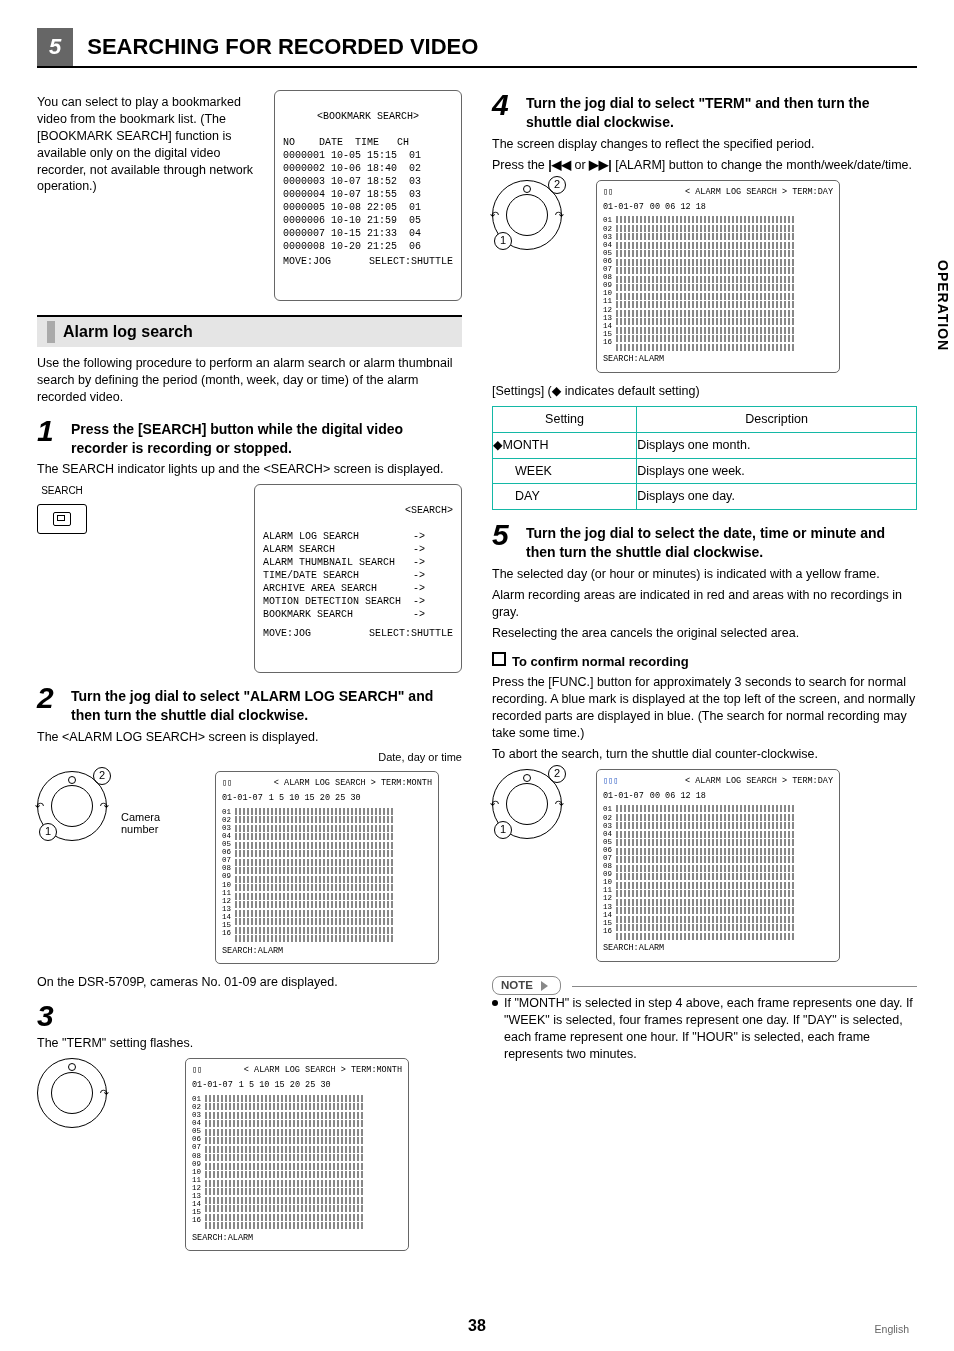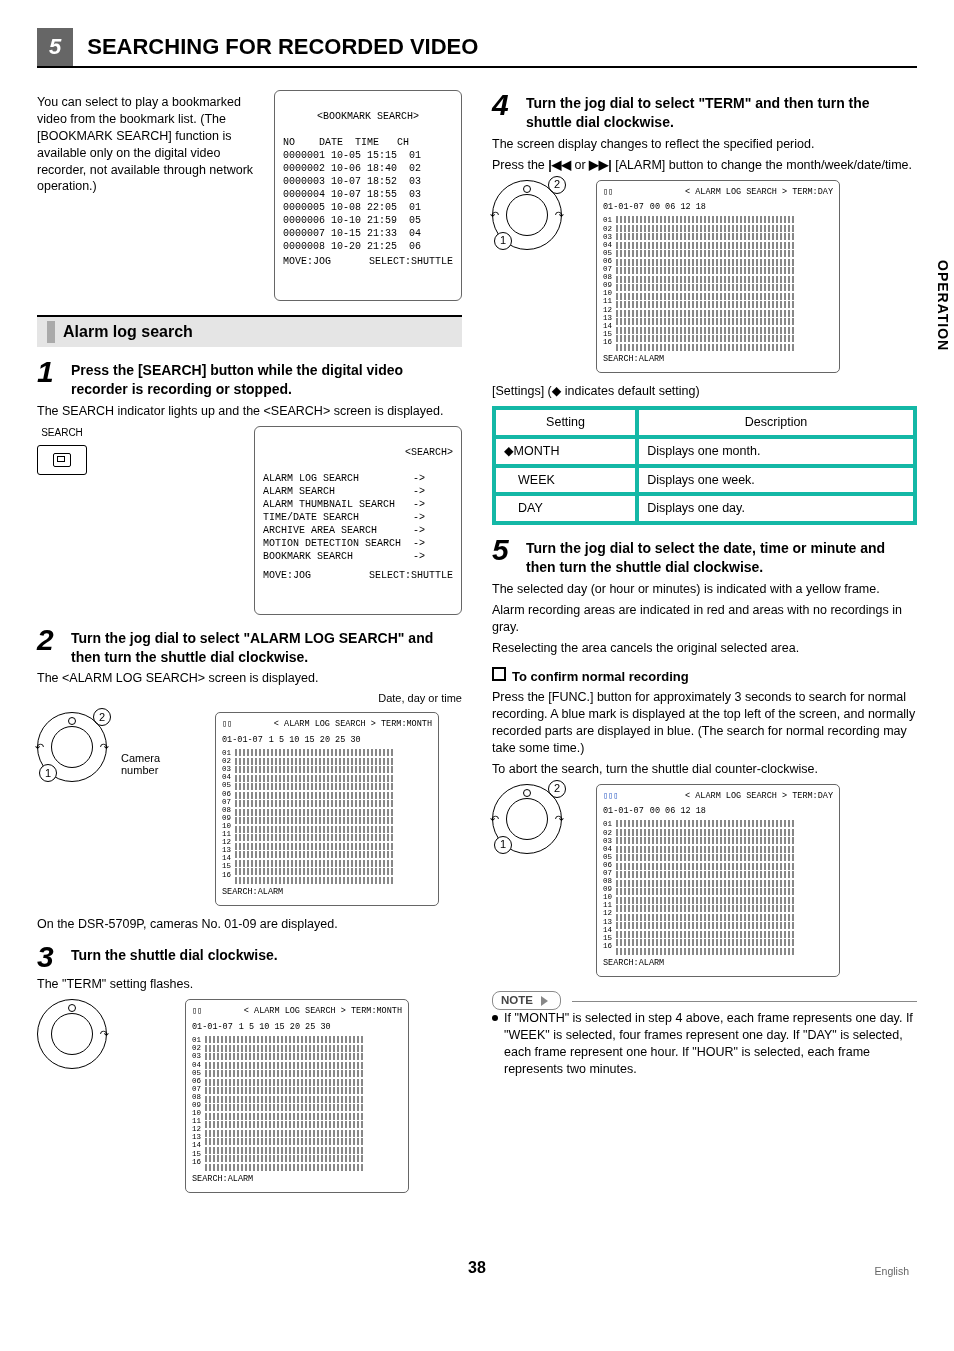--- a/index.html
+++ b/index.html
@@ -124,22 +124,22 @@
   .tl-bar{height:7px;margin-bottom:1.5px;width:160px;background:repeating-linear-gradient(90deg,#888 0 2px,#fff 2px 4px);}
   .tl-foot{font-size:8.5px;margin-top:2px;}
 
   table.settings {
     border-collapse: collapse;
     width: 100%;
     font-size: 12.5px;
     margin-top: 6px;
   }
   table.settings th, table.settings td {
-    border: 4px solid #14b8a6;
-    padding: 4px 8px;
+    border: 1px solid #14b8a6;
+    padding: 4px 0;
     text-align: left;
   }
   table.settings th { background:#fff; text-align:center; font-weight:normal; }
 
   .sub-head { font-weight:bold;font-size:13px;margin:10px 0 4px 0; }
   .sub-head .sq{display:inline-block;width:10px;height:10px;border:2px solid #000;margin-right:6px;vertical-align:0;}
   .icon-rew, .icon-ffw { font-family:Arial;font-weight:bold; }
   .note-tag {
     border:1px solid #8a8a8a;border-radius:8px;padding:1px 12px 1px 8px;font-size:11.5px;font-weight:bold;display:inline-flex;align-items:center;color:#444;
   }
@@ -196,20 +196,21 @@
 <div style="display:flex;justify-content:space-between;margin-top:2px">
   <span>MOVE:JOG</span>
   <span>SELECT:SHUTTLE</span>
 </div>
         </div>
       </div>
 
       <div class="blockhead">
         <span>Alarm log search</span>
       </div>
+      <div class="para">Use the following procedure to perform an alarm search or alarm thumbnail search by defining the period (month, week, day or time) of the alarm recorded video.</div>
 
       <div class="step">
         <div class="stepnum">1</div>
         <div class="steptxt">Press the [SEARCH] button while the digital video recorder is recording or stopped.</div>
       </div>
       <div class="para">The SEARCH indicator lights up and the &lt;SEARCH&gt; screen is displayed.</div>
       <div class="row2">
         <div style="text-align:center">
           <div style="font-size:10px;margin-bottom:2px">SEARCH</div>
           <div class="searchbtn">
@@ -281,21 +282,20 @@
                 <div class="tl-bar"></div>
             </div>
           </div>
           <div class="tl-foot">SEARCH:ALARM</div>
         </div>
       </div>
       <div class="para">On the DSR-5709P, cameras No. 01-09 are displayed.</div>
 
       <div class="step">
         <div class="stepnum">3</div>
-        <div class="steptxt">Turn the shuttle dial clockwise.</div>
       </div>
       <div class="para">The "TERM" setting flashes.</div>
       <div class="row2">
         <div style="width:90px">
           <span class="jog">
             <span class="dot"></span>
             <span class="arrow" style="right:-2px;top:28px">↷</span>
           </span>
         </div>
         <div style="width:30px"></div>

